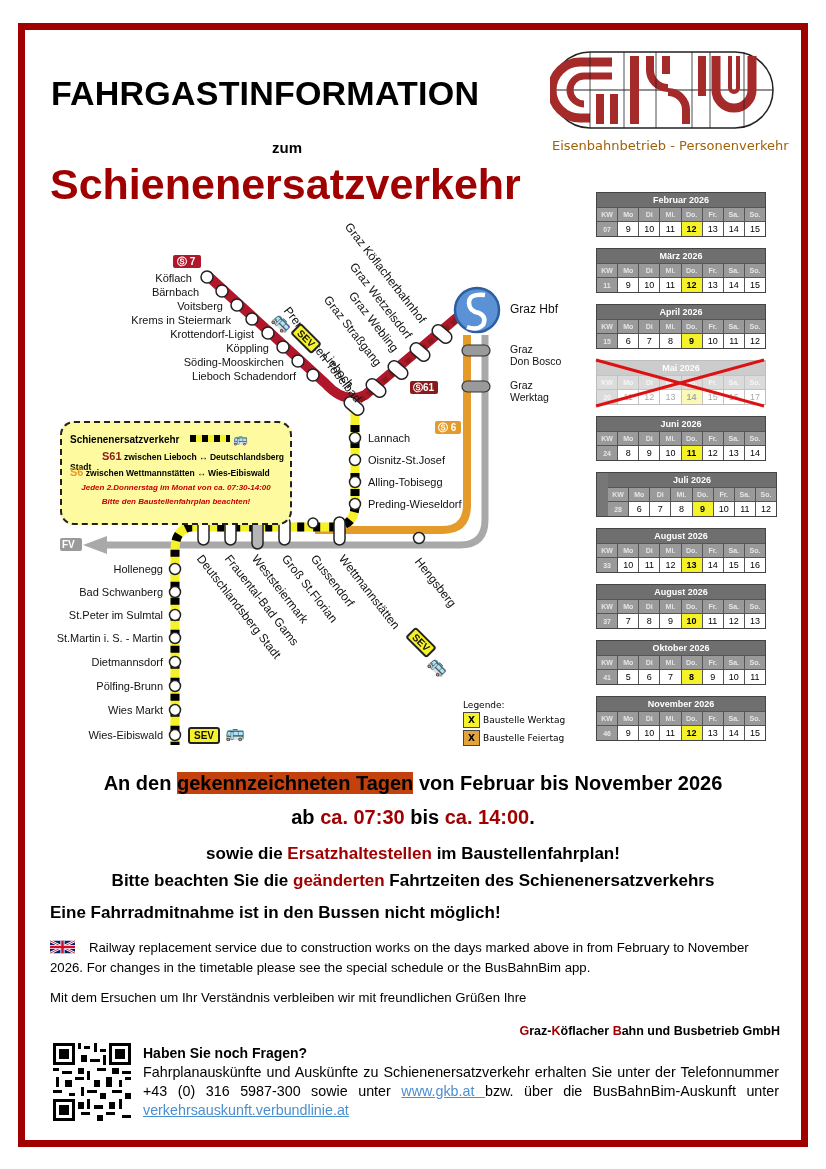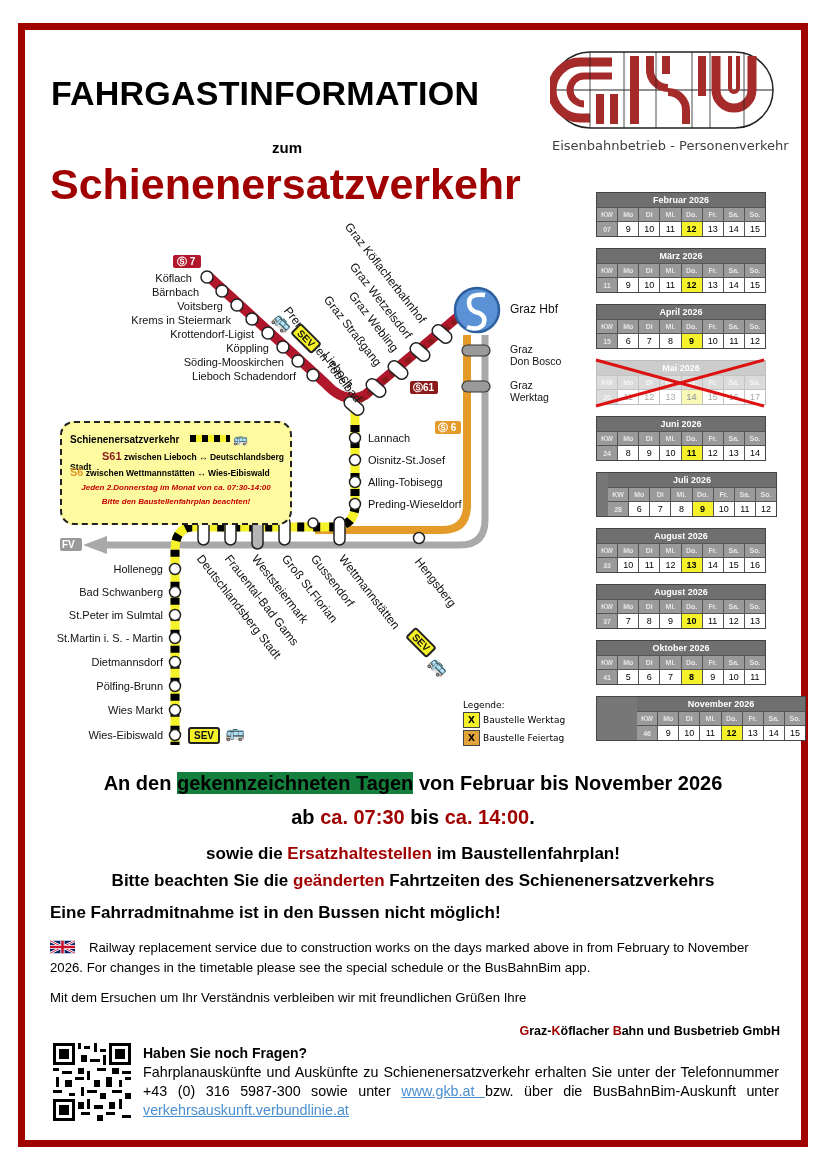--- a/index.html
+++ b/index.html
@@ -3,21 +3,21 @@
 <meta charset="utf-8">
 <style>
   html, body { margin: 0; padding: 0; background: #ffffff; }
   body { width: 826px; height: 1169px; position: relative; overflow: hidden; font-family: "Liberation Sans", sans-serif; color: #000; }
   .frame { position: absolute; left: 18px; top: 23px; width: 776px; height: 1110px; border: 7px solid #a00000; }
   .abs { position: absolute; }
   .title { left: 51px; top: 74px; font-size: 34px; font-weight: bold; letter-spacing: 0.2px; }
   .zum { left: 272px; top: 139px; font-size: 15px; font-weight: bold; }
   .subtitle { left: 50px; top: 160px; font-size: 43px; font-weight: bold; color: #a00000; }
   .logo { left: 550px; top: 50px; width: 225px; height: 80px; }
-  .logo-caption { left: 552px; top: 138px; font-size: 13px; color: #404040; font-family: "DejaVu Sans", sans-serif; }
+  .logo-caption { left: 552px; top: 138px; font-size: 13px; color: #a16207; font-family: "DejaVu Sans", sans-serif; }
 
   
   .cal { position: absolute; left: 596px; width: 168px; border: 1px solid #444; background: #777; }
   .cal-head { height: 14px; line-height: 14px; text-align: center; color: #fff; font-weight: bold; font-size: 9px; background: #6f6f6f; }
   .cal-row { display: flex; }
   .cal-row span { flex: 1; text-align: center; height: 15px; line-height: 15px; font-size: 9px; border-left: 1px solid #555; box-sizing: border-box; }
   .cal-row span:first-child { border-left: none; }
   .cal-days span { background: #9a9a9a; color: #e6e6e6; font-weight: bold; font-size: 7px; height: 14px; line-height: 14px; border-top: 1px solid #555; }
   .cal-dates span { background: #fff; color: #000; border-top: 1px solid #555; }
   .cal-dates span.kw { background: #9a9a9a; color: #e6e6e6; font-weight: bold; font-size: 7px; }
@@ -37,21 +37,21 @@
   .sev-box .l4 { position: absolute; left: 0; width: 100%; top: 60px; text-align: center; font-weight: bold; font-style: italic; color: #c40000; font-size: 8px; }
   .sev-box .l5 { position: absolute; left: 0; width: 100%; top: 74px; text-align: center; font-weight: bold; font-style: italic; color: #c40000; font-size: 8px; }
   .s61c { color: #8b1a1a; font-size: 11px; margin-left: 32px; }
   .s6c { color: #e49b2a; font-size: 11px; }
   .legend { left: 463px; top: 700px; font-size: 9px; font-family: "DejaVu Sans", sans-serif; }
   .legend .row { display: flex; align-items: center; margin-top: 2px; }
   .legend .sw { width: 15px; height: 14px; border: 1px solid #444; text-align: center; font-weight: bold; font-size: 9px; line-height: 14px; margin-right: 3px; }
 
   
   .p1 { left: 0; width: 826px; top: 772px; text-align: center; font-size: 20px; font-weight: bold; }
-  .p1 .hl { background: #15803d; }
+  .p1 .hl { background: #c2410c; }
   .p2 { left: 0; width: 826px; top: 806px; text-align: center; font-size: 20px; font-weight: bold; }
   .red { color: #a00000; }
   .p3 { left: 0; width: 826px; top: 840px; text-align: center; font-size: 17px; font-weight: bold; line-height: 27px; }
   .p4 { left: 50px; top: 903px; font-size: 17px; font-weight: bold; }
   .p5 { left: 50px; top: 938px; width: 720px; font-size: 13.2px; line-height: 20px; }
   .flag { display: inline-block; width: 25px; height: 14px; vertical-align: -2px; margin-right: 14px; }
   .p6 { left: 50px; top: 990px; font-size: 13.2px; }
   .company { right: 46px; top: 1024px; font-size: 12.5px; font-weight: bold; }
   .qr { left: 53px; top: 1043px; width: 78px; height: 78px; }
   .faq-title { left: 143px; top: 1045px; font-size: 14px; font-weight: bold; }
@@ -296,21 +296,21 @@
         <span class="kw">41</span>
         <span class="">5</span>
         <span class="">6</span>
         <span class="">7</span>
         <span class="hl">8</span>
         <span class="">9</span>
         <span class="">10</span>
         <span class="">11</span>
       </div>
     </div>
-    <div class="cal" style="top: 696px; padding-left: 40px;">
+    <div class="cal" style="top: 696px;">
       <div class="cal-head">November 2026</div>
       <div class="cal-row cal-days">
         <span>KW</span>
         <span>Mo</span>
         <span>Di</span>
         <span>Mi.</span>
         <span>Do.</span>
         <span>Fr.</span>
         <span>Sa.</span>
         <span>So.</span>

